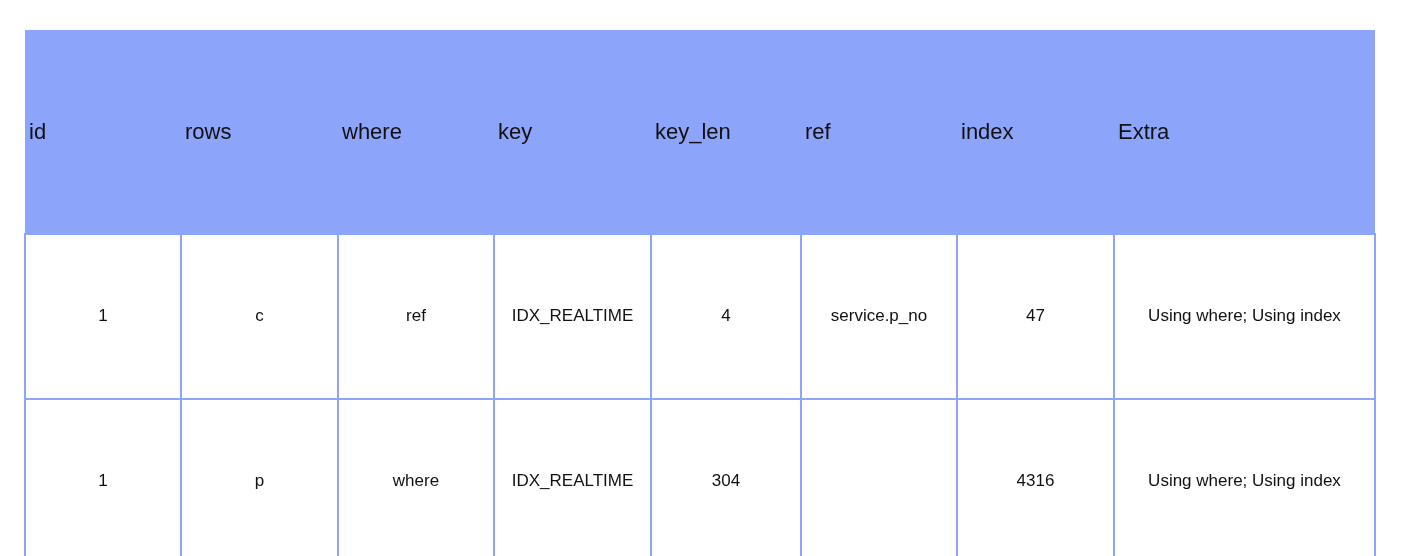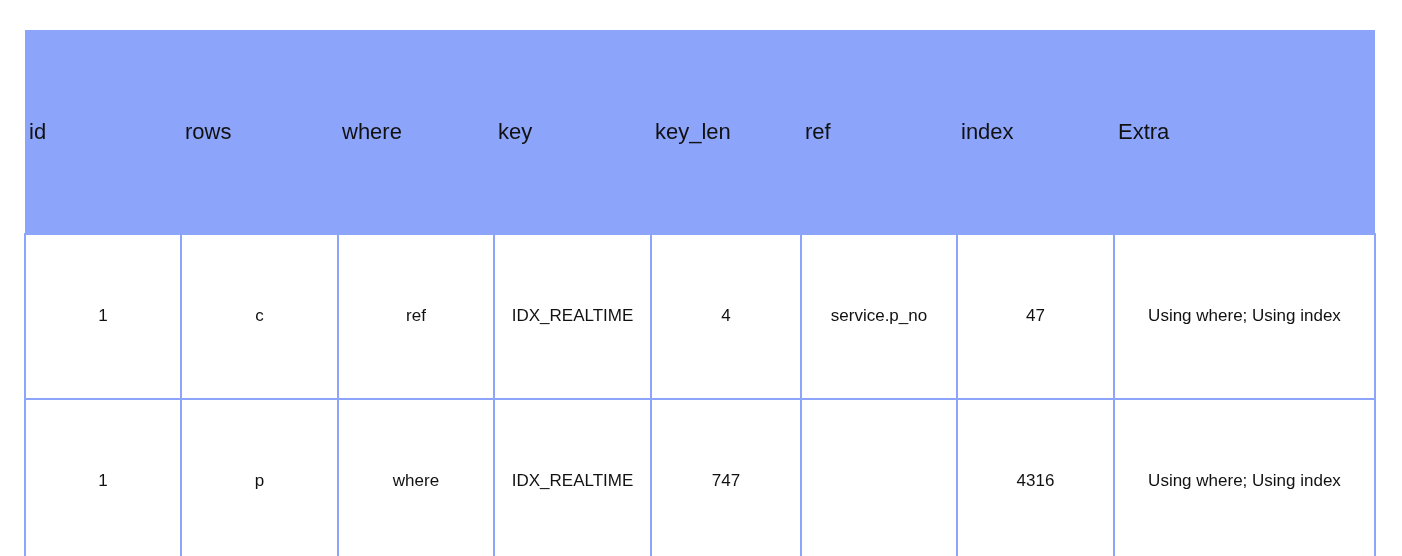--- a/index.html
+++ b/index.html
@@ -152,21 +152,21 @@
         <td>
             <span class="cell-text">p</span>
           </td>
         <td>
             <span class="cell-text">where</span>
           </td>
         <td>
             <span class="cell-text">IDX_REALTIME</span>
           </td>
         <td>
-            <span class="cell-text">747</span>
+            <span class="cell-text">304</span>
           </td>
         <td class="empty-cell">
             <span class="cell-text"></span>
           </td>
         <td>
             <span class="cell-text">4316</span>
           </td>
         <td class="empty-cell">
             <span class="cell-text">Using where; Using index</span>
           </td>

